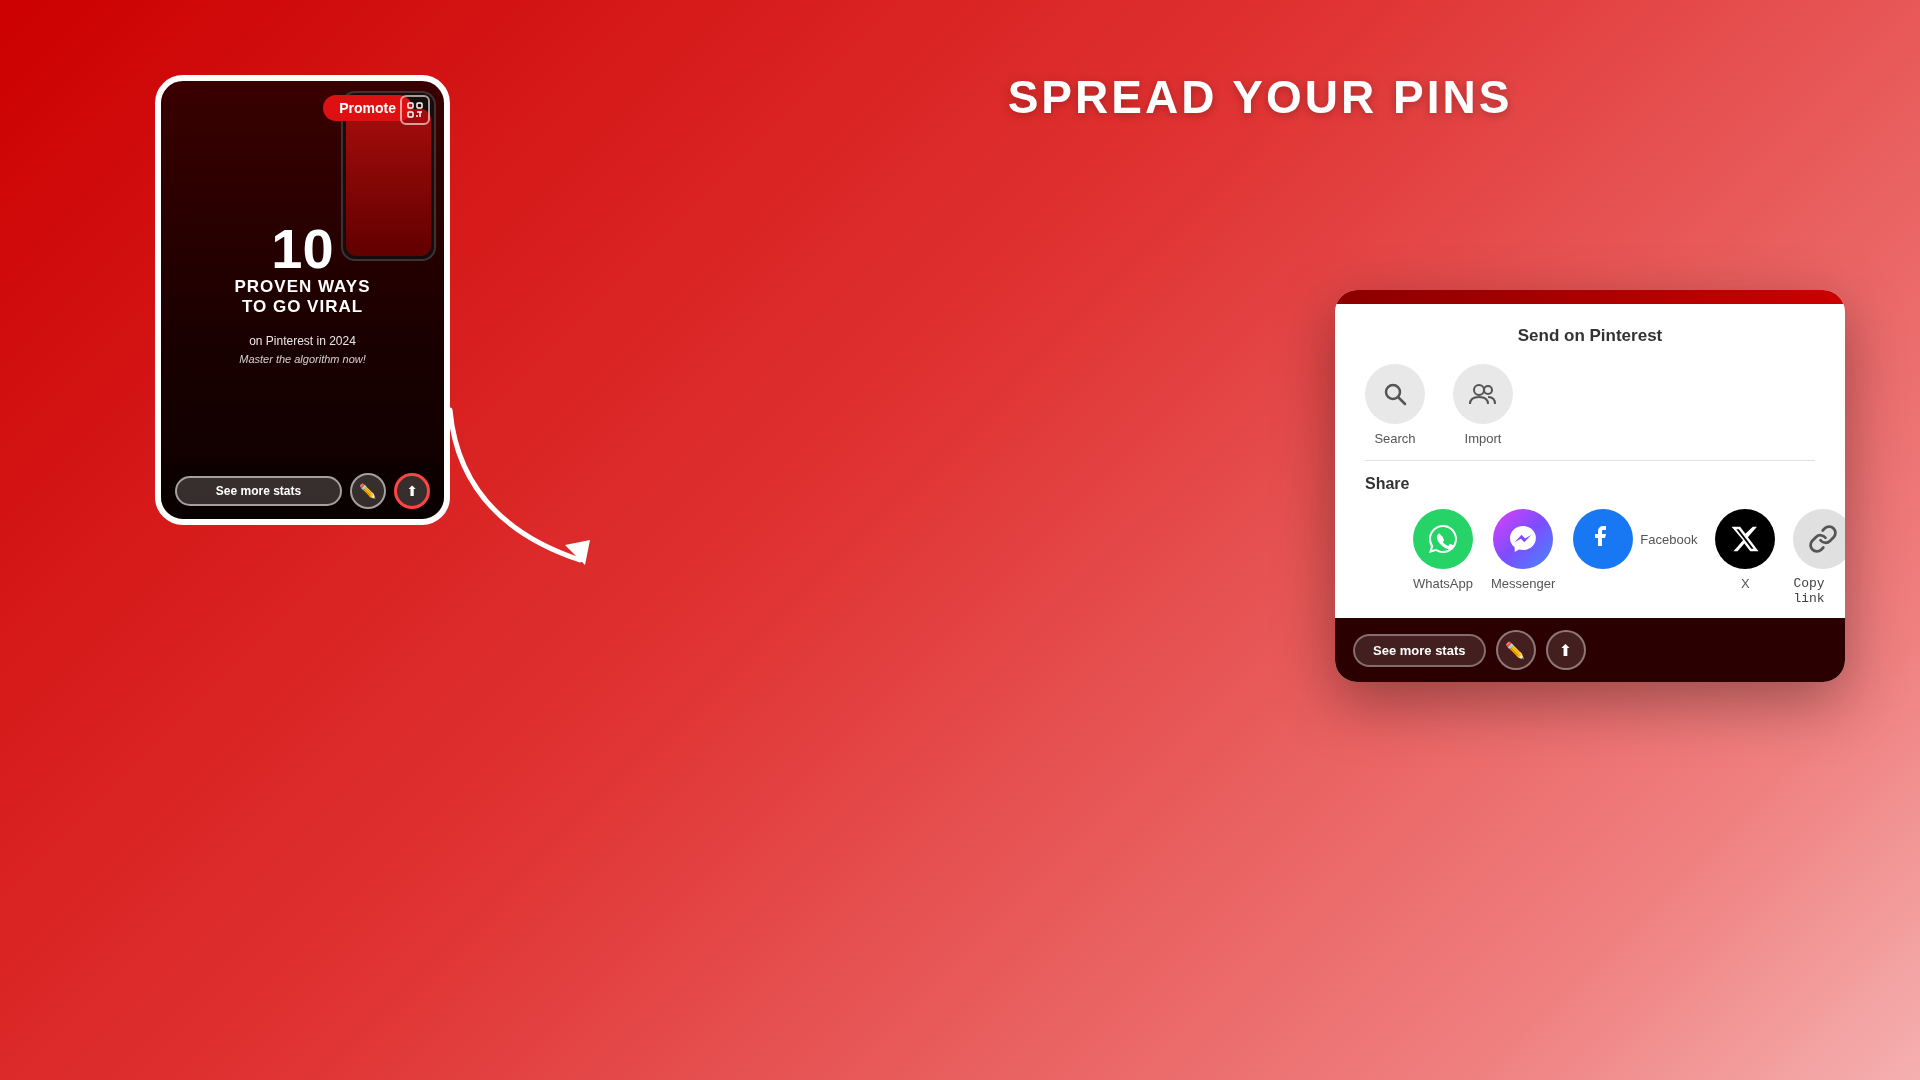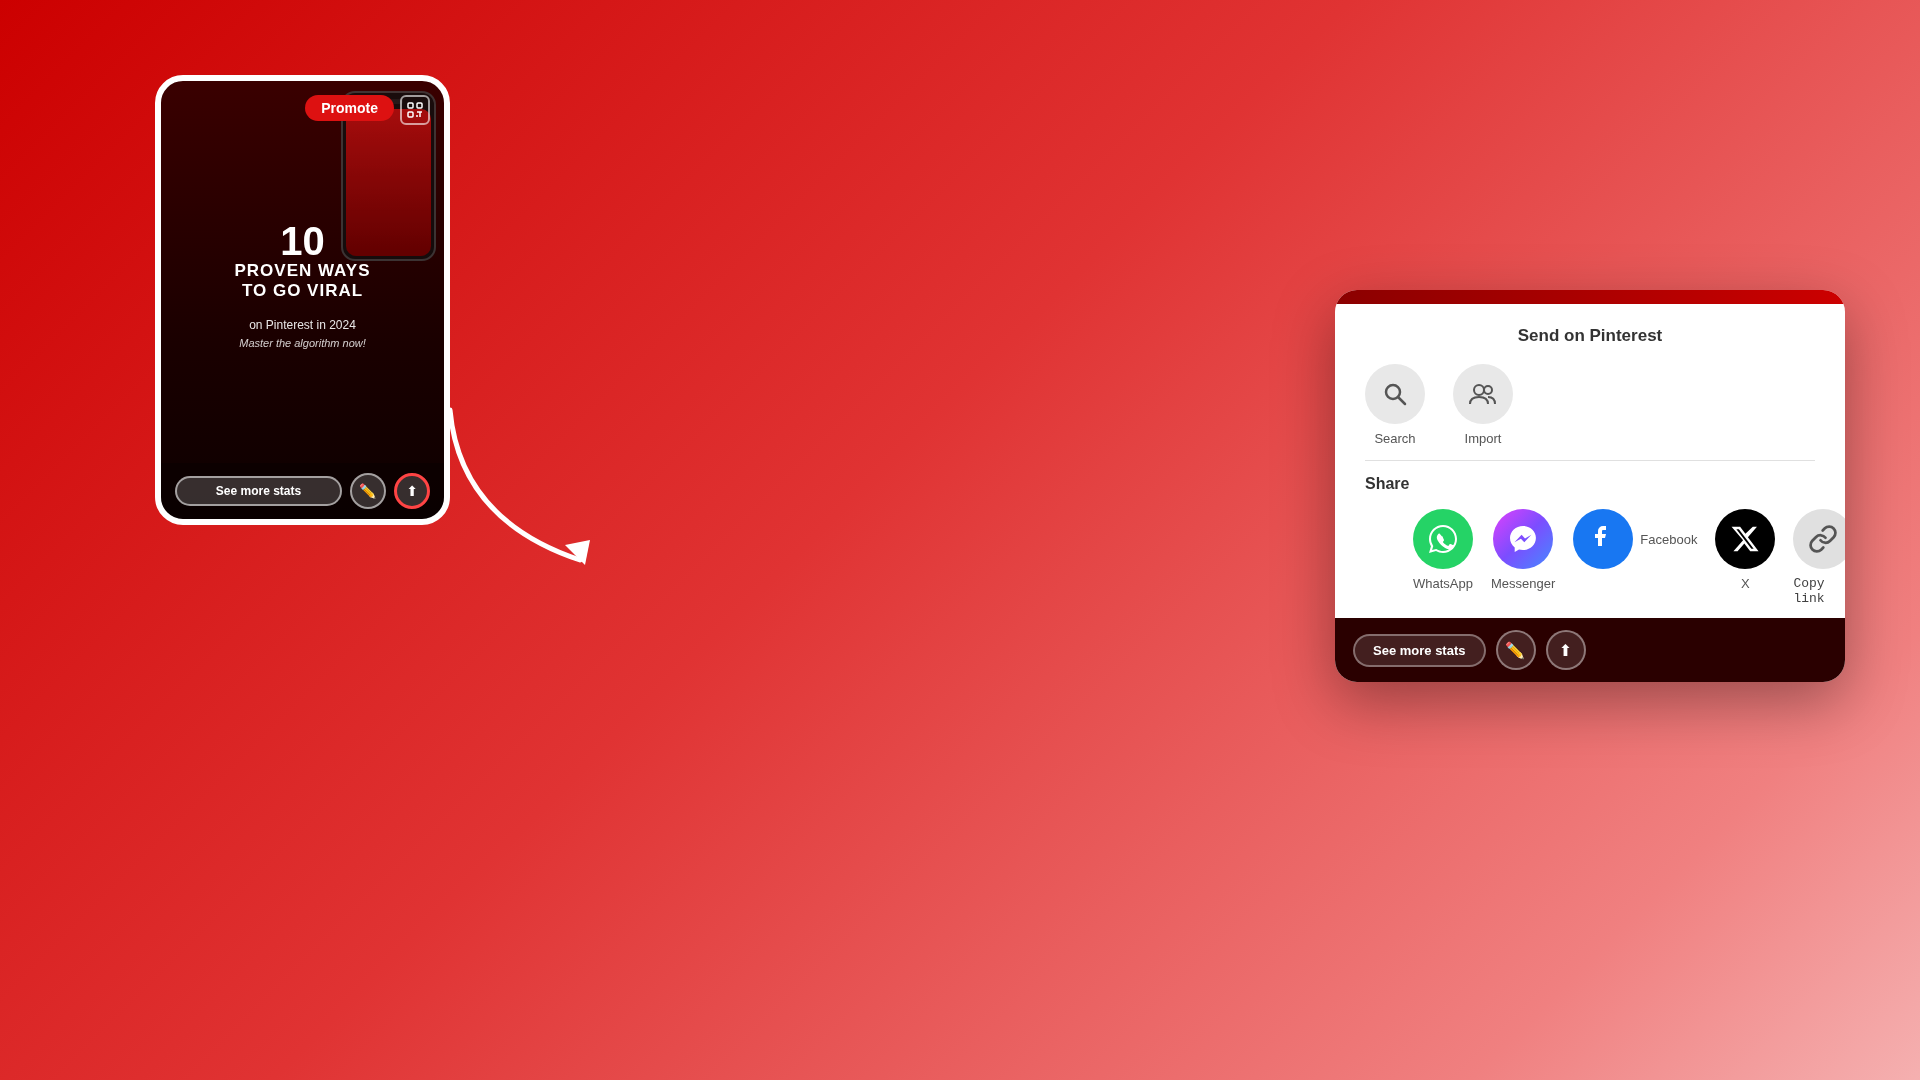--- a/index.html
+++ b/index.html
@@ -11,45 +11,46 @@
       overflow: hidden;
       position: relative;
     }
   </style>
 </head>
 <body>
 
 <div style="position:absolute;inset:0;background:linear-gradient(135deg, #cc0000 0%, #e03333 45%, #f08080 85%, #f5b0b0 100%);"></div>
 
 <div style="position:absolute; left:680px; top:70px; width:1160px; text-align:center;">
+  <div style="font-size:46px; font-weight:700; color:white; letter-spacing:3px; text-shadow:0 2px 8px rgba(0,0,0,0.25); font-family:Arial,sans-serif;">SPREAD YOUR PINS</div>
 </div>
 
 <div style="position:absolute; left:155px; top:75px;">
   <div style="width:295px; height:450px; background:linear-gradient(180deg,#3a0000 0%,#1a0000 60%,#0d0000 100%); border-radius:28px; border:6px solid white; position:relative; overflow:hidden;">
 
     <div style="position:absolute; top:10px; right:8px; width:95px; height:170px; background:#111; border-radius:14px; border:2px solid #444; opacity:0.75;">
       <div style="position:absolute;top:6px;left:50%;transform:translateX(-50%);width:28px;height:5px;background:#222;border-radius:3px;"></div>
       <div style="position:absolute;top:16px;left:3px;right:3px;bottom:3px;background:linear-gradient(180deg,#cc1111 0%,#770000 100%);border-radius:10px;"></div>
     </div>
 
-    <div style="position:absolute; top:14px; right:50px; background:#dd1111; color:white; border-radius:18px; padding:5px 16px; font-size:14px; font-weight:700; font-family:Arial,sans-serif;">Promote</div>
+    <div style="position:absolute; top:14px; right:32px; background:#dd1111; color:white; border-radius:18px; padding:5px 16px; font-size:14px; font-weight:700; font-family:Arial,sans-serif;">Promote</div>
 
     <div style="position:absolute; top:14px; right:14px; width:30px; height:30px; border:2px solid rgba(255,255,255,0.6); border-radius:6px; display:flex; align-items:center; justify-content:center;">
       <svg width="16" height="16" viewBox="0 0 16 16" fill="none" xmlns="http://www.w3.org/2000/svg">
         <rect x="1" y="1" width="5" height="5" rx="1" stroke="white" stroke-width="1.5" fill="none"></rect>
         <rect x="10" y="1" width="5" height="5" rx="1" stroke="white" stroke-width="1.5" fill="none"></rect>
         <rect x="1" y="10" width="5" height="5" rx="1" stroke="white" stroke-width="1.5" fill="none"></rect>
         <line x1="10" y1="10" x2="15" y2="10" stroke="white" stroke-width="1.5"></line>
         <line x1="13" y1="10" x2="13" y2="15" stroke="white" stroke-width="1.5"></line>
         <line x1="10" y1="13" x2="10" y2="15" stroke="white" stroke-width="1.5"></line>
       </svg>
     </div>
 
     <div style="position:absolute; top:140px; left:16px; right:16px; text-align:center; color:white; font-family:Arial,sans-serif;">
-      <div style="font-size:40px; font-weight:900; line-height:1;">10</div>
+      <div style="font-size:56px; font-weight:900; line-height:1;">10</div>
       <div style="font-size:17px; font-weight:800; text-transform:uppercase; letter-spacing:1px;">PROVEN WAYS</div>
       <div style="font-size:17px; font-weight:800; text-transform:uppercase; letter-spacing:1px;">TO GO VIRAL</div>
       <div style="font-size:12px; margin-top:17px; opacity:0.9;">on Pinterest in 2024</div>
       <div style="font-size:11px; margin-top:5px; font-style:italic; opacity:0.8;">Master the algorithm now!</div>
     </div>
 
     <div style="position:absolute; bottom:0; left:0; right:0; padding:10px 14px; display:flex; align-items:center; gap:8px; background:rgba(0,0,0,0.25);">
       <button style="flex:1; background:rgba(255,255,255,0.18); border:2px solid rgba(255,255,255,0.55); border-radius:18px; color:white; padding:6px 14px; font-size:12px; font-weight:700; cursor:pointer; font-family:Arial,sans-serif;">See more stats</button>
       <button style="width:36px; height:36px; border-radius:50%; background:rgba(255,255,255,0.18); border:2px solid rgba(255,255,255,0.55); display:flex; align-items:center; justify-content:center; cursor:pointer; color:white; font-size:14px;">✏️</button>
       <button style="width:36px; height:36px; border-radius:50%; background:rgba(255,255,255,0.18); border:3px solid #ff4444; display:flex; align-items:center; justify-content:center; cursor:pointer; color:white; font-size:14px;">⬆</button>

